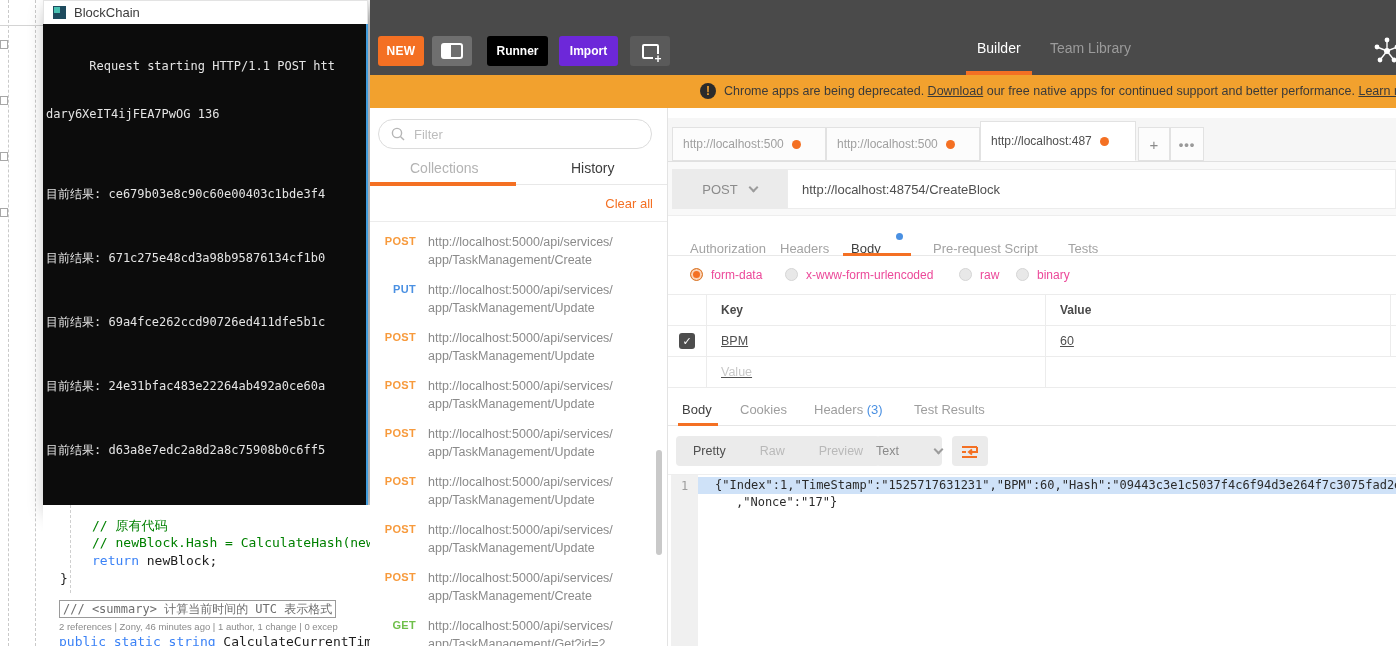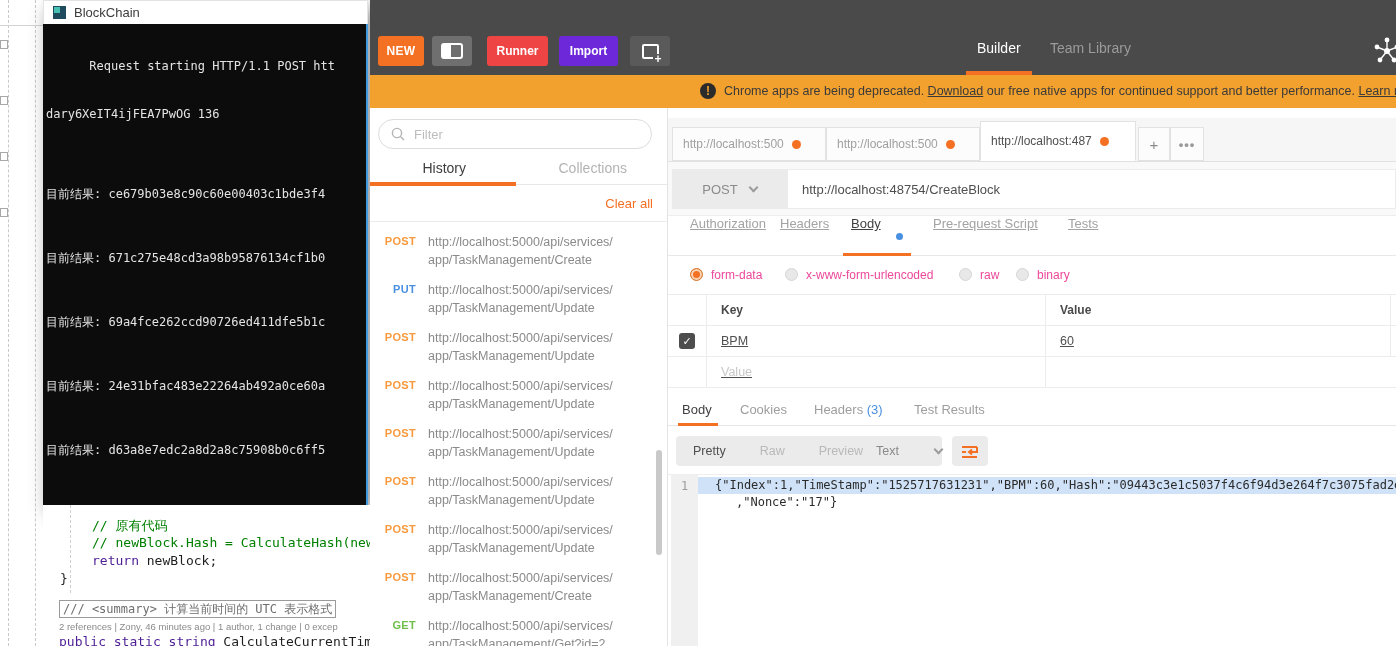--- a/index.html
+++ b/index.html
@@ -19,33 +19,33 @@
   .console-titlebar { height:24px; background:#fff; border:1px solid #e3e3e3; border-bottom:none; display:flex; align-items:center; gap:8px; padding-left:9px; font-size:13px; color:#3c3c3c; }
   .console-icon { width:13px; height:13px; background:#1e4b5e; position:relative; flex:0 0 auto; }
   .console-icon::after { content:""; position:absolute; left:1px; top:1px; width:6px; height:6px; background:#49c1b2; }
   .console-body { position:absolute; left:0; top:24px; right:0; bottom:0; background:#0c0c0c; border-right:2px solid #3f9bdc; color:#e4e4e4; font-family:"DejaVu Sans Mono",monospace; font-size:12px; line-height:16px; padding:2px 0 0 3px; white-space:pre; overflow:hidden; }
 
   
   .code-area { position:absolute; left:43px; top:505px; width:327px; height:141px; background:#fff; font-family:"DejaVu Sans Mono",monospace; font-size:13px; color:#1e1e1e; overflow:hidden; }
   .indent-guide { position:absolute; left:27px; top:0; height:88px; border-left:1px dashed #cfcfcf; }
   .cl { position:absolute; white-space:pre; }
   .c-comment { color:#008000; }
-  .c-kw { color:#4c1d95; }
+  .c-kw { color:#3b82f6; }
   .summary-box { position:absolute; left:16px; top:95px; border:1px solid #9a9a9a; color:#6e6e6e; font-size:12px; padding:0 3px; line-height:16px; white-space:nowrap; }
   .codelens { position:absolute; left:16px; top:116px; font-family:"Liberation Sans",sans-serif; font-size:9.5px; color:#8a8a8a; white-space:nowrap; }
 
   
   .postman { position:absolute; left:370px; top:0; width:1026px; height:646px; overflow:hidden; background:#fff; }
   .pm-header { position:absolute; left:0; top:0; right:0; height:75px; background:#4a4a4a; }
   .hbtn { position:absolute; top:36px; height:30px; border-radius:3px; display:flex; align-items:center; justify-content:center; font-size:12px; color:#fff; cursor:pointer; }
   .btn-new { left:8px; width:46px; background:#f47023; font-weight:bold; letter-spacing:.3px; }
   .btn-split { left:62px; width:40px; background:#6f6f6f; }
   .split-glyph { width:22px; height:16px; border:2px solid #fff; border-radius:3px; position:relative; }
   .split-glyph::after { content:""; position:absolute; left:0; top:0; width:8px; height:12px; background:#fff; }
-  .btn-runner { left:117px; width:61px; background:#ef4444; font-weight:bold; }
+  .btn-runner { left:117px; width:61px; background:#000000; font-weight:bold; }
   .btn-import { left:189px; width:59px; background:#6d28d9; font-weight:bold; }
   .btn-newwin { left:260px; width:40px; background:#5a5a5a; }
   .newwin-glyph { width:17px; height:15px; border:2px solid #fff; border-radius:2px; position:relative; }
   .newwin-glyph::after { content:"+"; position:absolute; right:-6px; bottom:-7px; color:#fff; background:#5a5a5a; font-size:12px; font-weight:bold; padding:0 1px; line-height:10px; }
   .top-tab { position:absolute; top:40px; font-size:14px; }
   .tab-builder { left:607px; color:#fff; }
   .tab-builder-bar { position:absolute; left:596px; top:71px; width:66px; height:4px; background:#f47023; }
   .tab-teamlib { left:680px; color:#9b9b9b; }
   .sync-icon { position:absolute; left:1002px; top:36px; width:30px; height:30px; }
 
@@ -82,21 +82,21 @@
   .rtab.active { height:40px; background:#fff; border-bottom:1px solid #fff; color:#4f4f4f; z-index:2; }
   .rtab.small { justify-content:center; color:#8a8a8a; font-size:15px; }
   .rtab.dots { letter-spacing:1px; font-weight:bold; font-size:13px; color:#9a9a9a; }
 
   .url-row { position:absolute; left:0; top:54px; right:0; height:54px; background:#f9f9f9; border-bottom:1px solid #eee; }
   .method-select { position:absolute; left:4px; top:7px; width:115px; height:40px; background:#ebebeb; color:#8b8b8b; font-size:13px; display:flex; align-items:center; justify-content:center; gap:12px; cursor:pointer; }
   .chev { width:7px; height:7px; border-right:2px solid #9c9c9c; border-bottom:2px solid #9c9c9c; transform:rotate(45deg); margin-top:-4px; }
   .url-input { position:absolute; left:119px; top:7px; right:0; height:40px; background:#fff; border:1px solid #ececec; font-size:13px; color:#4f4f4f; padding-left:14px; outline:none; font-family:inherit; }
 
   .sec-tabs { position:absolute; left:0; top:108px; right:0; height:40px; border-bottom:1px solid #e8e8e8; font-size:13px; color:#a3a3a3; }
-  .sec-tab { position:absolute; top:0; cursor:pointer;text-decoration:underline; }
+  .sec-tab { position:absolute; top:25px; cursor:pointer; }
   .sec-tab.active { color:#3f3f3f; }
   .sec-body-bar { position:absolute; left:175px; bottom:-1px; width:68px; height:3px; background:#f47023; }
   .blue-dot { position:absolute; left:228px; top:17px; width:7px; height:7px; border-radius:50%; background:#4a90e2; }
 
   .radio-row { position:absolute; left:0; top:148px; right:0; height:38px; font-size:12px; color:#ec4899; }
   .radio { position:absolute; top:12px; width:13px; height:13px; border-radius:50%; background:#e8e8e8; border:1px solid #d5d5d5; cursor:pointer; }
   .radio.sel { background:#f47023; border-color:#d87b2f; box-shadow:inset 0 0 0 2px #fbd4b8; }
   .radio-label { position:absolute; top:12px; cursor:pointer; }
 
   .kv-table { position:absolute; left:0; top:186px; right:0; border-top:1px solid #ececec; }
@@ -258,22 +258,22 @@
 
       <div class="sidebar">
         <div class="sb-filter">
           <svg width="14" height="14" viewBox="0 0 14 14">
             <circle cx="6" cy="6" r="4.6" fill="none" stroke="#b5b5b5" stroke-width="1.4"></circle>
             <line x1="9.4" y1="9.4" x2="13" y2="13" stroke="#b5b5b5" stroke-width="1.4"></line>
           </svg>
           <input placeholder="Filter" style="">
         </div>
         <div class="sb-tabs">
+          <div class="sb-tab inactive">Collections</div>
           <div class="sb-tab active">History</div>
-          <div class="sb-tab inactive">Collections</div>
           <div class="sb-tab-bar"></div>
         </div>
         <div class="sb-clear">Clear all</div>
         <div class="sb-list">
   <div class="h-item">
     <span class="h-method m-post">POST</span>
     <span class="h-url">
       <span>http://localhost:5000/api/services/</span><br>
       <span>app/TaskManagement/Create</span>
     </span>

